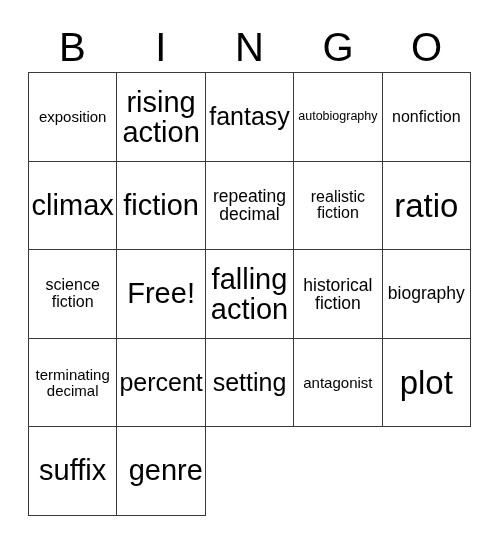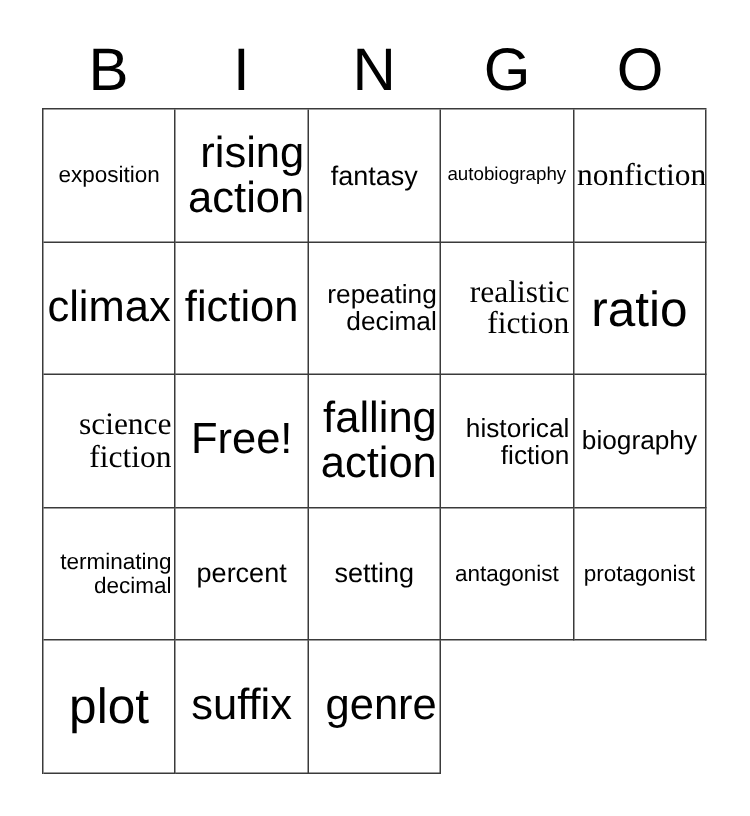--- a/index.html
+++ b/index.html
@@ -69,25 +69,25 @@
     display: block;
     width: 100%;
     line-height: 1.02;
     word-break: normal;
     white-space: pre-line;
   }
   
   .fs-xs  { font-size: 12.5px; }
   .fs-sm  { font-size: 15px; }
   .fs-md  { font-size: 17.5px; }
-  .fs-lg  { font-size: 21px; font-family: Liberation Serif, serif; }
-  .fs-xl  { font-size: 18px; }
+  .fs-lg  { font-size: 16px; }
+  .fs-xl  { font-size: 25px; }
   .fs-xxl { font-size: 29px; }
   .fs-huge{ font-size: 33px; }
-  .two-line { line-height: 1.04; text-align: right; }
+  .two-line { line-height: 1.04; }
 </style>
 </head>
 <body style="background: rgb(255, 255, 255); color: rgb(0, 0, 0);">
 
 <div id="card">
 
   <div id="header">
     <div class="header-cell">B</div>
     <div class="header-cell">I</div>
     <div class="header-cell">N</div>
@@ -159,23 +159,20 @@
         <span class="cell-text fs-xl">percent</span>
       </div>
     <div class="cell" style="border-color: rgb(58, 58, 58);">
         <span class="cell-text fs-xl">setting</span>
       </div>
 
     <div class="cell" style="border-color: rgb(58, 58, 58);">
         <span class="cell-text fs-sm">antagonist</span>
       </div>
     <div class="cell" style="border-color: rgb(58, 58, 58);">
-        <span class="cell-text fs-sm">protagonist</span>
-      </div>
-    <div class="cell" style="border-color: rgb(58, 58, 58);">
         <span class="cell-text fs-huge">plot</span>
       </div>
     <div class="cell" style="border-color: rgb(58, 58, 58);">
         <span class="cell-text fs-xxl">suffix</span>
       </div>
     <div class="cell" style="border-color: rgb(58, 58, 58); text-align: right;">
         <span class="cell-text fs-xxl">genre</span>
       </div>
   </div>
 

